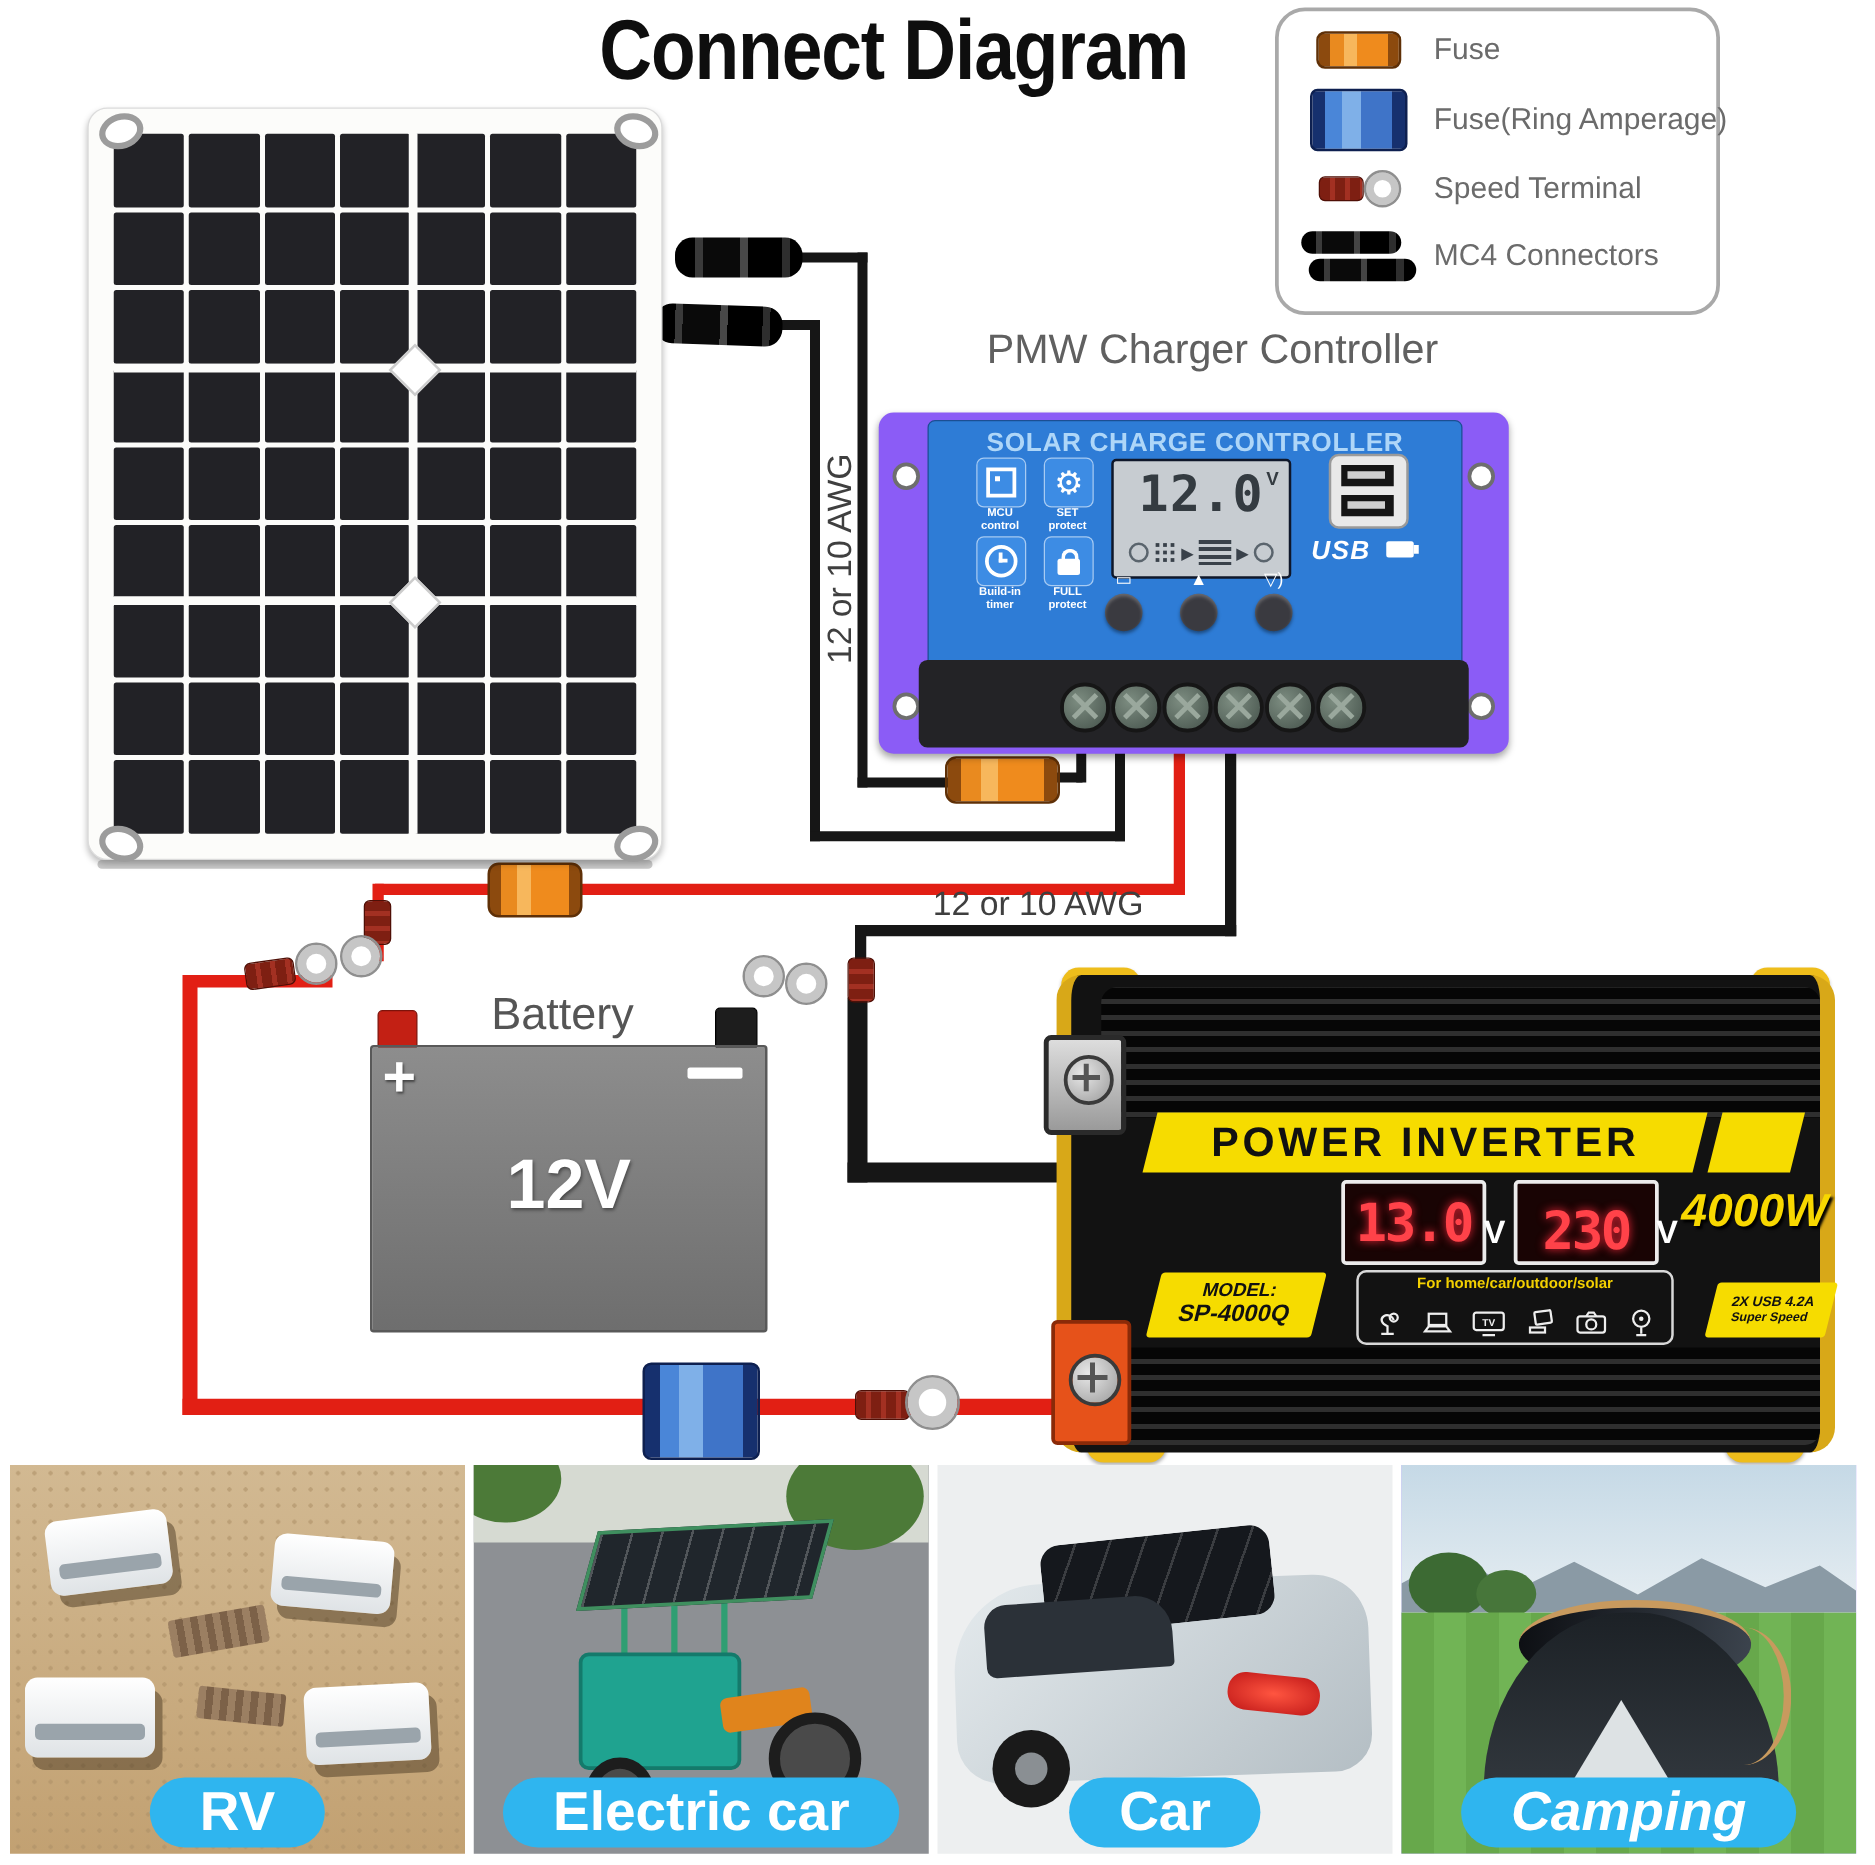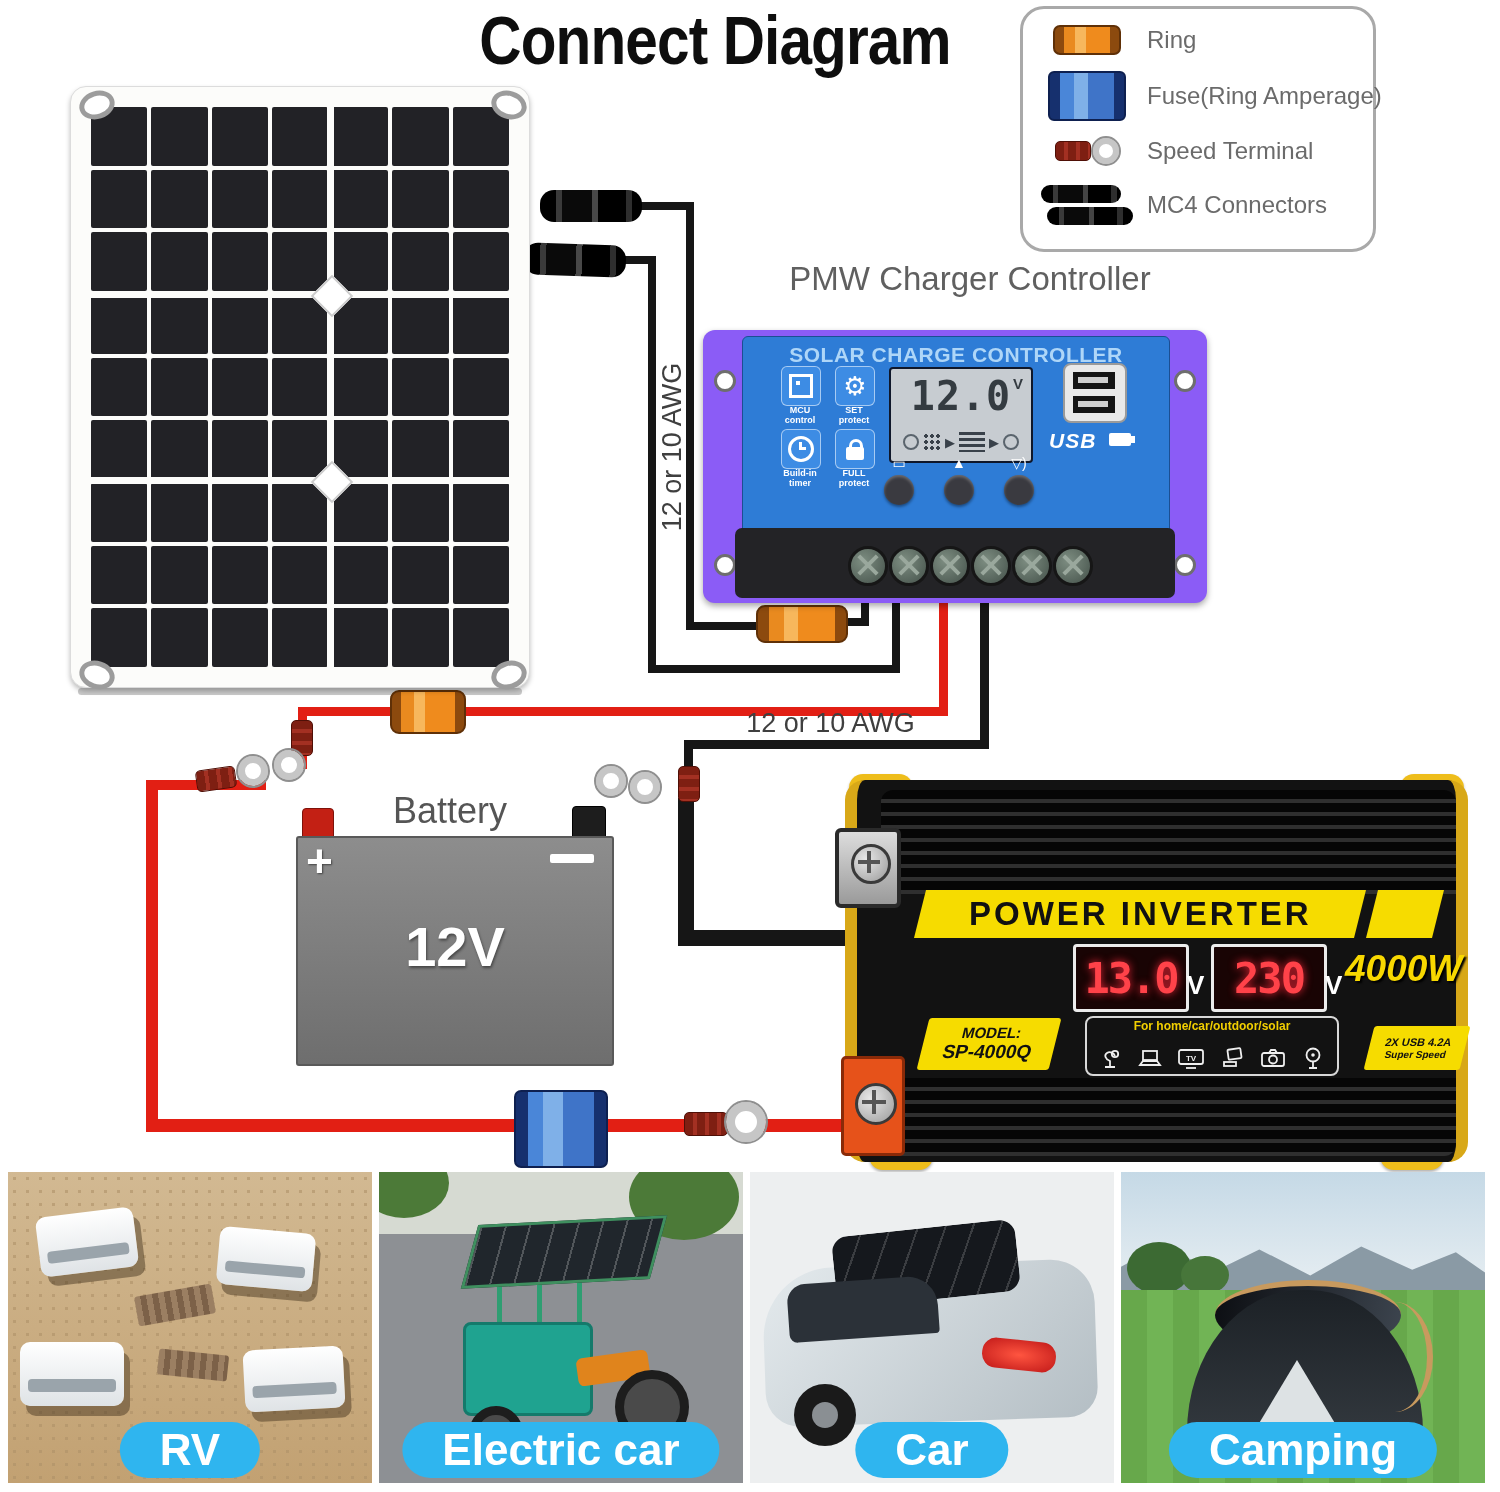--- a/index.html
+++ b/index.html
@@ -152,21 +152,21 @@
   .car-body{position:absolute;left:14px;top:92px;width:332px;height:158px;
        background:linear-gradient(135deg,#e4eaed,#b4bec4);border-radius:70px 44px 30px 34px;transform:rotate(-2deg);}
   .car-roof{position:absolute;left:84px;top:56px;width:184px;height:72px;background:#15181d;border-radius:16px;
        transform:rotate(-6deg);background-image:repeating-linear-gradient(115deg,rgba(255,255,255,.16) 0 2px,transparent 2px 26px);}
   .car-win{position:absolute;left:38px;top:108px;width:150px;height:58px;background:#2b3138;border-radius:18px 30px 4px 8px;transform:rotate(-4deg);}
   .car-tail{position:absolute;left:232px;top:168px;width:74px;height:30px;background:radial-gradient(#ff5540,#c01818);
        border-radius:14px;transform:rotate(6deg);}
   .car-wheel{position:absolute;left:44px;top:212px;width:62px;height:62px;border-radius:50%;background:#1a1a1a;}
   .car-wheel::after{content:"";position:absolute;left:18px;top:18px;width:26px;height:26px;border-radius:50%;background:#8a8f93;}
   
-  .ph-camp{background:#c4b5fd;}
+  .ph-camp{background:#c4b5fd;font-style:italic;}
   .camp-sky{position:absolute;left:0;top:0;width:100%;height:118px;background:linear-gradient(#c5d9e6,#e7eef2);}
   .camp-mtn{position:absolute;left:0;top:60px;width:100%;height:58px;background:#8a9aa5;
        clip-path:polygon(0 100%,0 60%,12% 20%,25% 70%,38% 30%,52% 75%,66% 25%,80% 65%,92% 35%,100% 70%,100% 100%);}
   .camp-grass{position:absolute;left:0;top:118px;width:100%;height:193px;
        background:repeating-linear-gradient(90deg,#67a84b 0 26px,#71b455 26px 52px);}
   .tent{position:absolute;left:66px;top:118px;width:236px;height:152px;
        background:linear-gradient(180deg,#1c2126,#33393f);border-radius:120px 120px 12px 12px/150px 150px 10px 10px;}
   .tent-solar{position:absolute;left:94px;top:108px;width:186px;height:64px;background:linear-gradient(100deg,#0c0e12,#3d454f);
        border-radius:50%;border-top:6px solid #c89a5e;}
   .tent-door{position:absolute;left:128px;top:188px;width:96px;height:80px;background:#dde2e4;
@@ -178,21 +178,21 @@
 
 <div id="stage">
 
   <div class="abs title">Connect Diagram</div>
 
   <div class="abs legend">
     <div class="lrow" style="top:16px;">
       <span class="lico">
           <span class="ic-fuse"></span>
         </span>
-      <span class="llab">Ring</span>
+      <span class="llab">Fuse</span>
     </div>
     <div class="lrow" style="top:62px;">
       <span class="lico">
           <span class="ic-fuseb"></span>
         </span>
       <span class="llab">Fuse(Ring Amperage)</span>
     </div>
     <div class="lrow" style="top:128px;">
       <span class="lico ic-ring">
         <span class="crimp" style="position:static;width:34px;height:18px;"></span>
@@ -408,21 +408,21 @@
     <div class="invbody">
       <div class="ridges" style="top:10px;height:104px;border-radius:12px 12px 0 0;"></div>
       <div class="banner" style="left:63px;top:110px;width:440px;height:48px;">
         <span class="bannertxt">POWER INVERTER</span>
       </div>
       <div class="banner" style="left:515px;top:110px;width:66px;height:48px;"></div>
       <div class="led" style="left:216px;">
         <span>13.0</span>
         </div>
       <div class="ledunit" style="left:330px;">V</div>
-      <div class="led" style="left:354px;">
+      <div class="led" style="left:354px;align-items:flex-end;">
         <span>230</span>
         </div>
       <div class="ledunit" style="left:468px;">V</div>
       <div class="pwr">4000W</div>
       <div class="usebox">
         <div class="usetxt">For home/car/outdoor/solar</div>
         <div class="userow">
           <svg width="26" height="26" viewBox="0 0 26 26">
             <path d="M7 22h10M12 22v-6C7 14 6 10 9 8c3-2 7 0 8 3" fill="none" stroke="#eee" stroke-width="1.8"></path>
             <circle cx="17" cy="9" r="3.2" fill="none" stroke="#eee" stroke-width="1.8"></circle>

